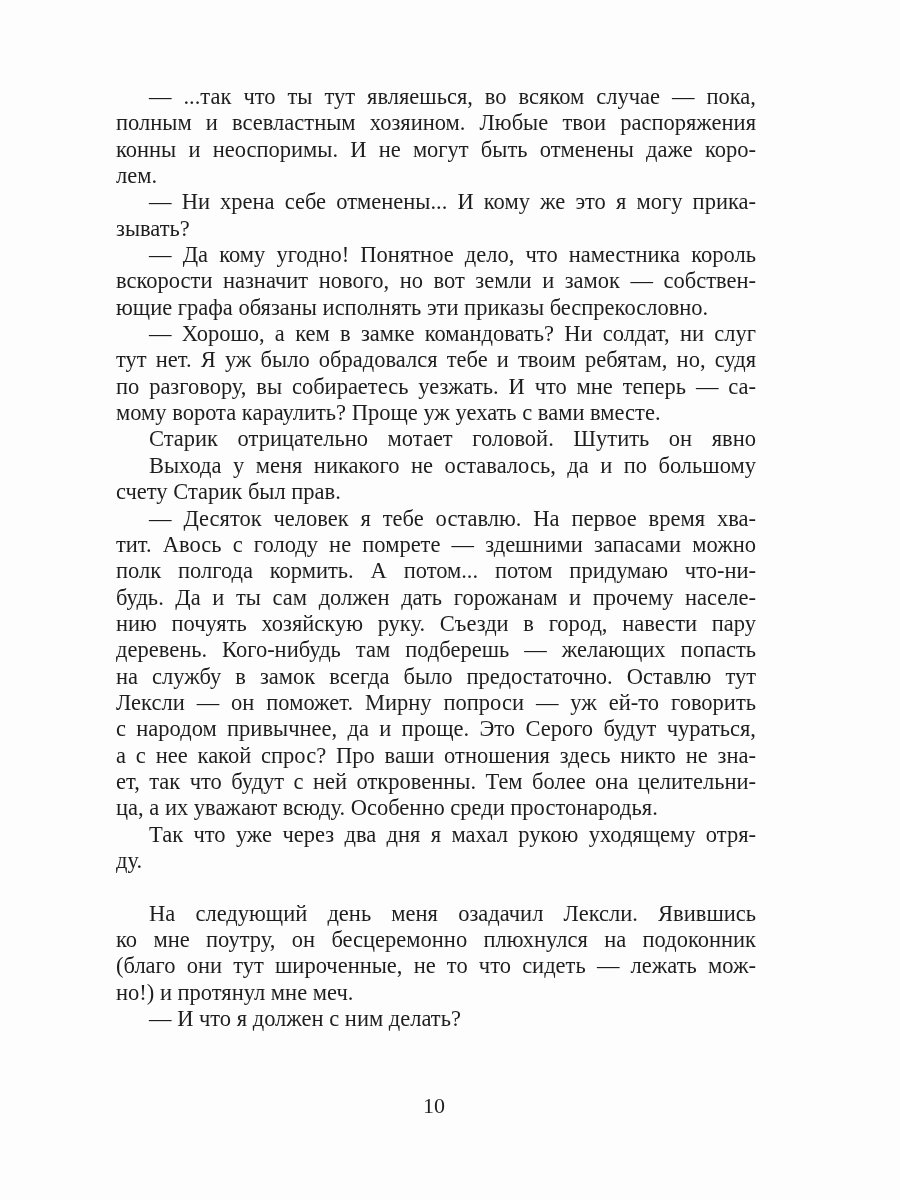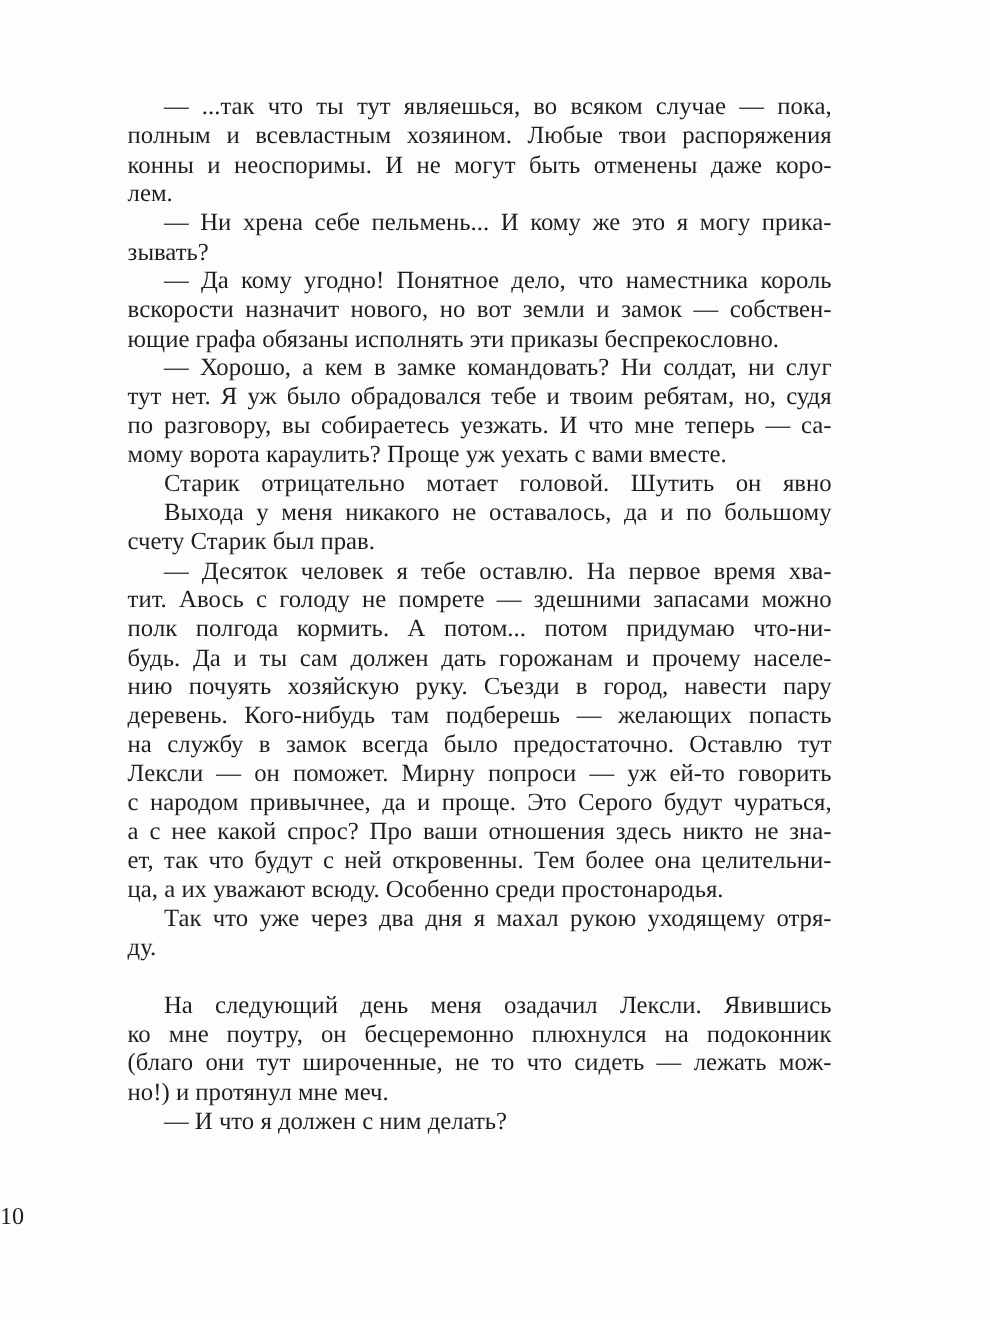--- a/index.html
+++ b/index.html
@@ -4,36 +4,36 @@
 <style>
   html, body { margin:0; padding:0; background:#ffffff; }
   body { width:900px; height:1200px; position:relative; overflow:hidden; }
   .page { position:absolute; left:0; top:0; width:900px; height:1200px; background:#fdfdfd; }
   .text-block { position:absolute; left:116px; top:84px; width:640px;
     font-family:"Liberation Serif","DejaVu Serif",serif; font-size:22.5px; color:#1e1e1e; }
   .line { height:26.35px; line-height:26.35px; white-space:nowrap; text-align:justify; text-align-last:justify; overflow:visible; }
   .line.last { text-align:center; text-align-last:left; }
   .line.indent { padding-left:33px; }
   .gap { height:26.35px; }
-  .page-number { position:absolute; top:1093px; left:0; width:868px; text-align:left;
+  .page-number { position:absolute; top:1093px; left:0; width:868px; text-align:center;
     font-family:"Liberation Serif","DejaVu Serif",serif; font-size:22px; color:#1e1e1e; }
 </style>
 </head>
 <body>
 
 <div class="page">
   <div class="text-block" id="text-block">
       <div class="paragraph">
         <div class="line indent">— ...так что ты тут являешься, во всяком случае — пока,</div>
         <div class="line">полным и всевластным хозяином. Любые твои распоряжения</div>
         <div class="line">конны и неоспоримы. И не могут быть отменены даже коро-</div>
         <div class="line last">лем.</div>
       </div>
       <div class="paragraph">
-        <div class="line indent">— Ни хрена себе пельмень... И кому же это я могу прика-</div>
+        <div class="line indent">— Ни хрена себе отменены... И кому же это я могу прика-</div>
         <div class="line last">зывать?</div>
       </div>
       <div class="paragraph">
         <div class="line indent">— Да кому угодно! Понятное дело, что наместника король</div>
         <div class="line">вскорости назначит нового, но вот земли и замок — собствен-</div>
         <div class="line last">ющие графа обязаны исполнять эти приказы беспрекословно.</div>
       </div>
       <div class="paragraph">
         <div class="line indent">— Хорошо, а кем в замке командовать? Ни солдат, ни слуг</div>
         <div class="line">тут нет. Я уж было обрадовался тебе и твоим ребятам, но, судя</div>

